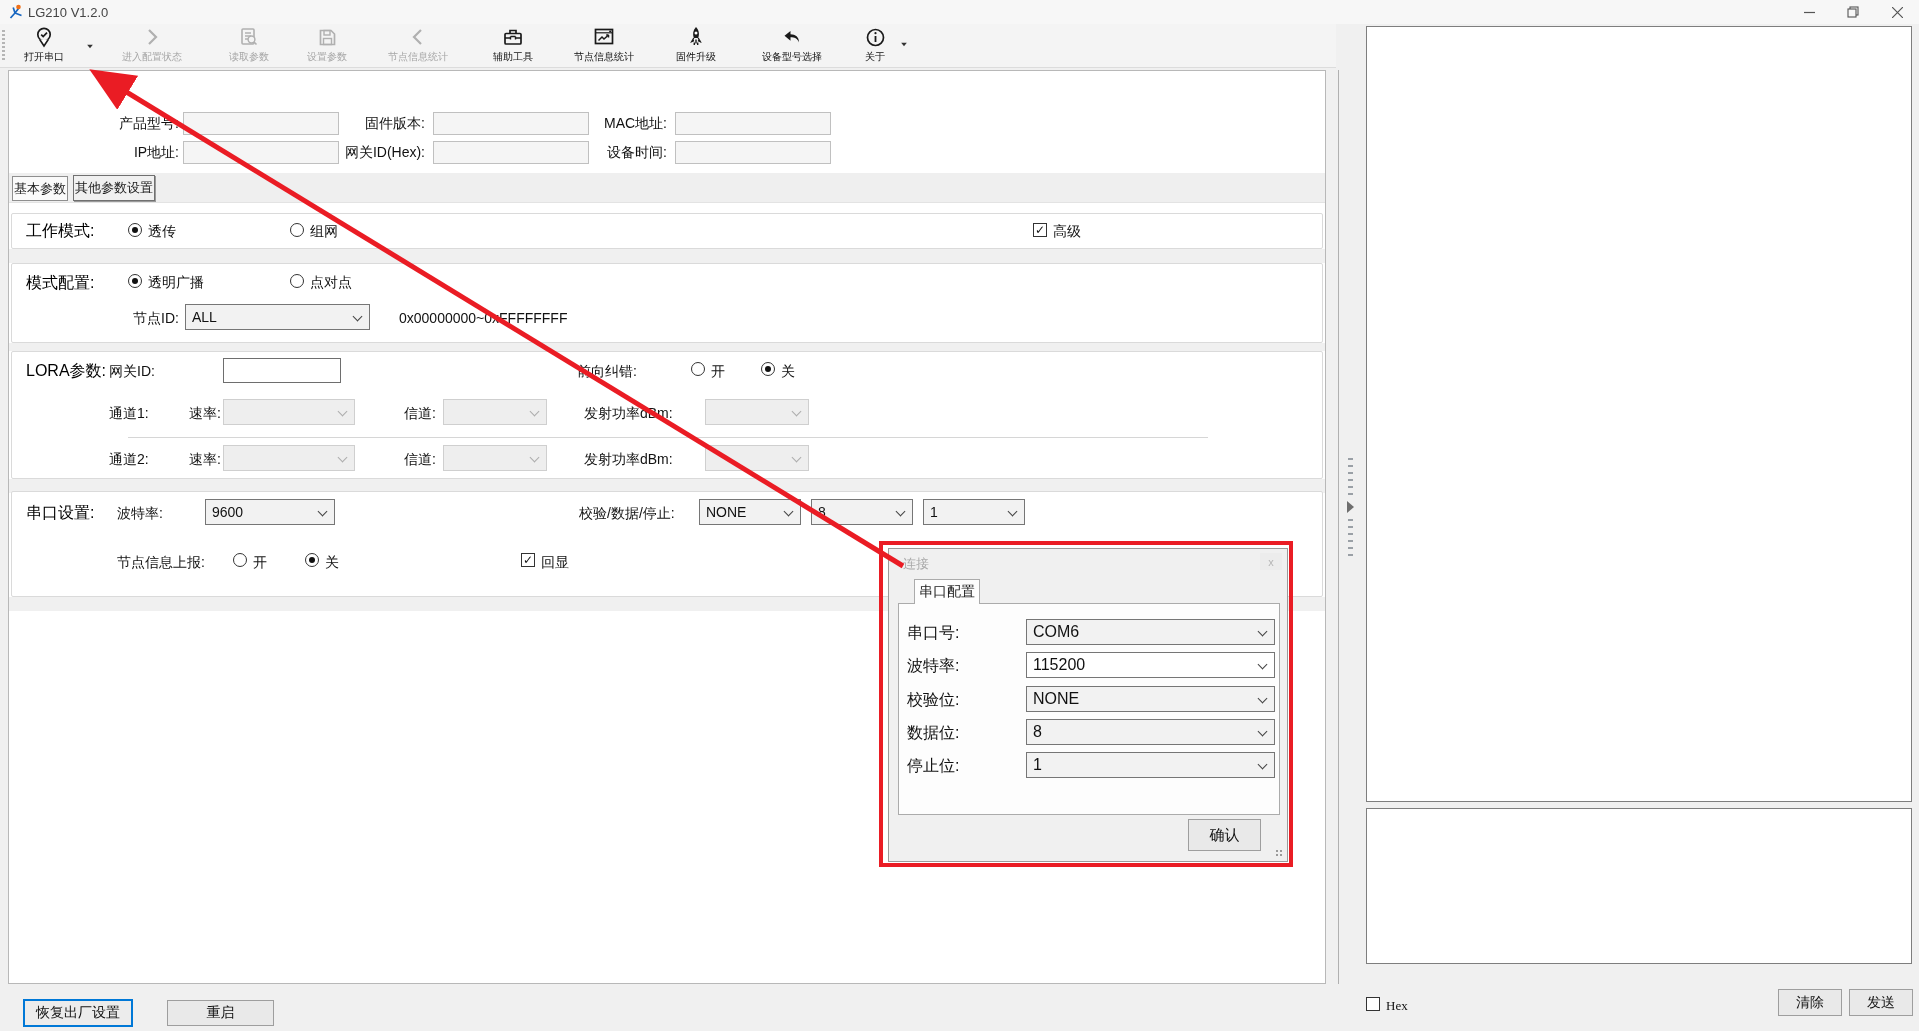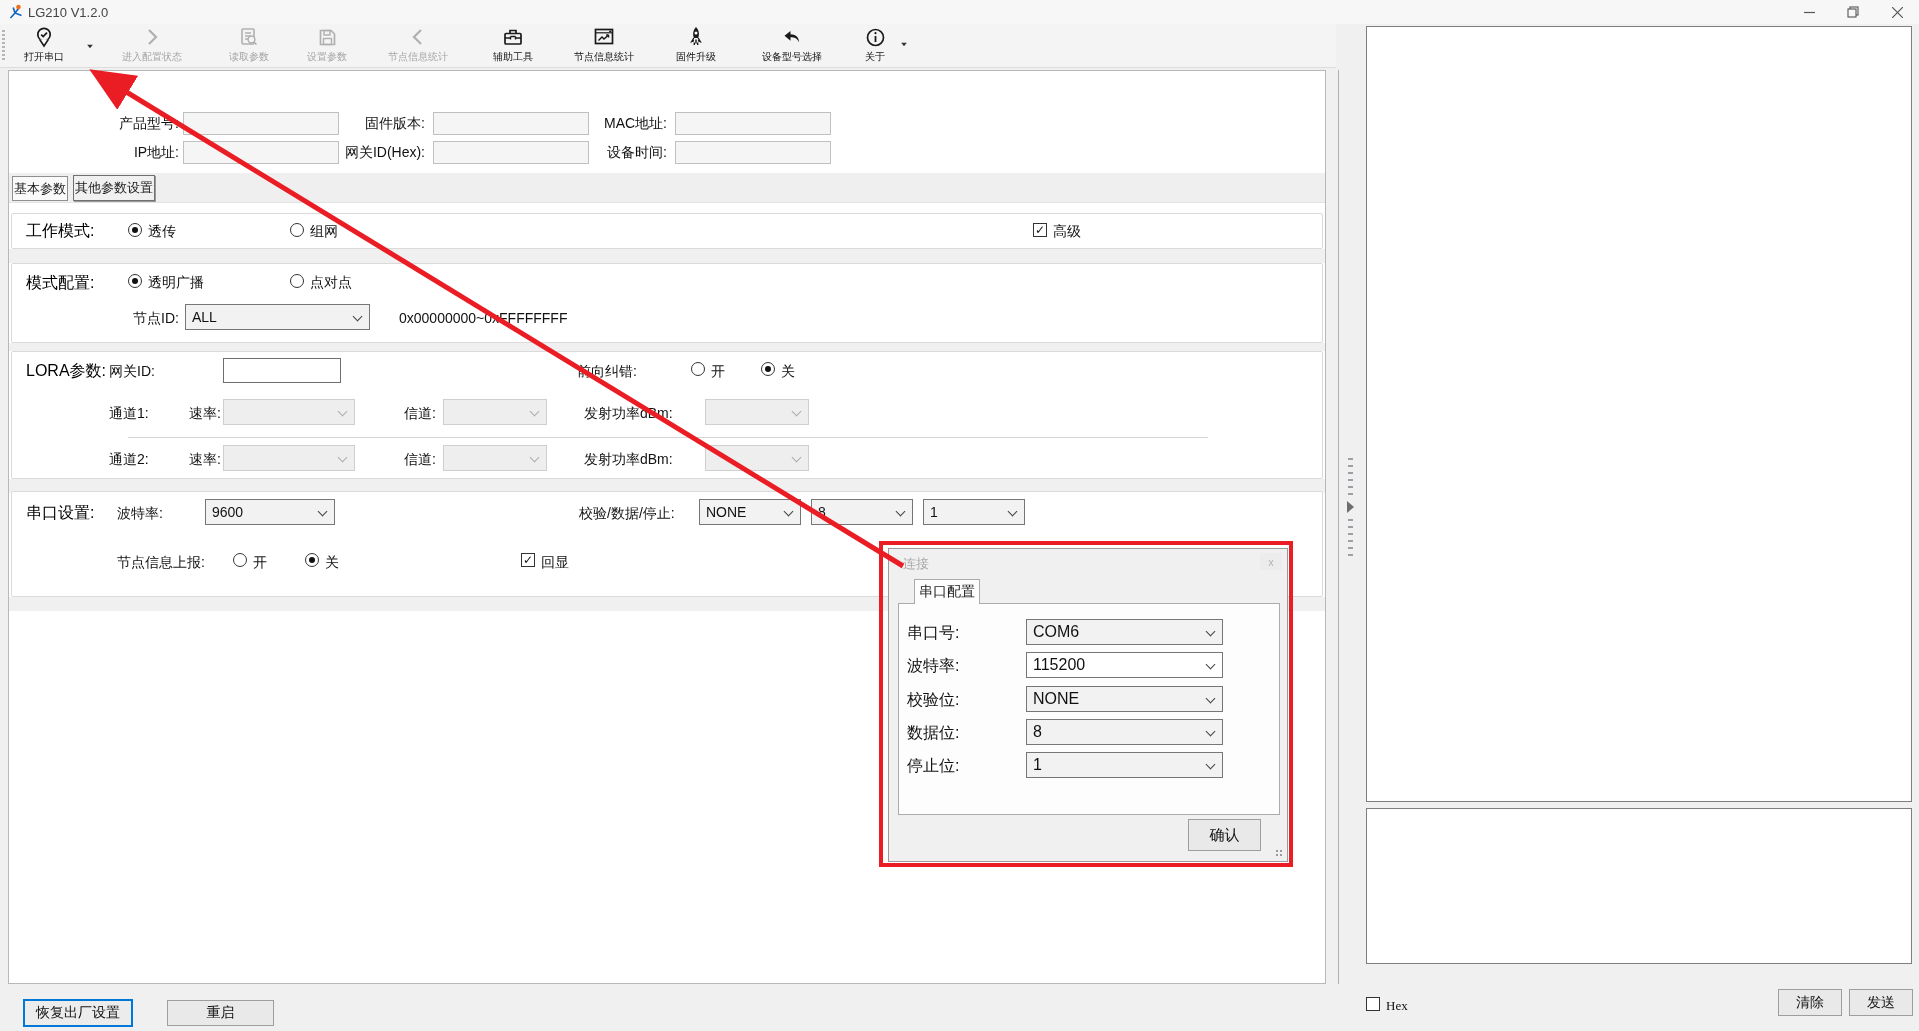--- a/index.html
+++ b/index.html
@@ -65,21 +65,21 @@
   
   .rpanel { background:#ffffff; border:1px solid #7e7e7e; }
 
   
   .dialog { left:888px; top:548px; width:400px; height:314px; background:#f0f0f0; border:1px solid #9a9a9a; z-index:20; }
   .dlg-title { position:absolute; left:14px; top:6px; font-size:13px; color:#aaaaaa; }
   .dlg-close { position:absolute; right:5px; top:4px; width:22px; height:17px; background:#ececec; color:#b5b5b5; font-size:11px; display:flex; align-items:center; justify-content:center; }
   .dlg-tab { position:absolute; left:9px; top:30px; width:66px; height:25px; background:#fdfdfd; border:1px solid #ababab; border-bottom:none; font-size:14px; display:flex; align-items:center; justify-content:center; z-index:2;margin-left:16px; }
   .dlg-panel { position:absolute; left:9px; top:54px; width:382px; height:212px; background:#fdfdfd; border:1px solid #ababab; }
   .dlg-lbl { position:absolute; left:18px; font-size:16px; color:#111; white-space:nowrap; }
-  .dlg-combo { position:absolute; left:137px; width:197px; height:26px;align-items:center; }
+  .dlg-combo { position:absolute; left:137px; width:249px; height:26px;align-items:center; }
   .dlg-grip { position:absolute; right:3px; bottom:3px; width:9px; height:9px;
     background-image:radial-gradient(circle,#9a9a9a 1px,transparent 1.2px);
     background-size:4px 4px; }
 
   
   .red-rect { left:879px; top:541px; width:414px; height:326px; border:4px solid #ea1c24; z-index:40; pointer-events:none; }
   .anno-svg { left:0; top:0; z-index:50; pointer-events:none; }
 
   svg { display:block; }
   .icon-black { stroke:#1a1a1a; }

